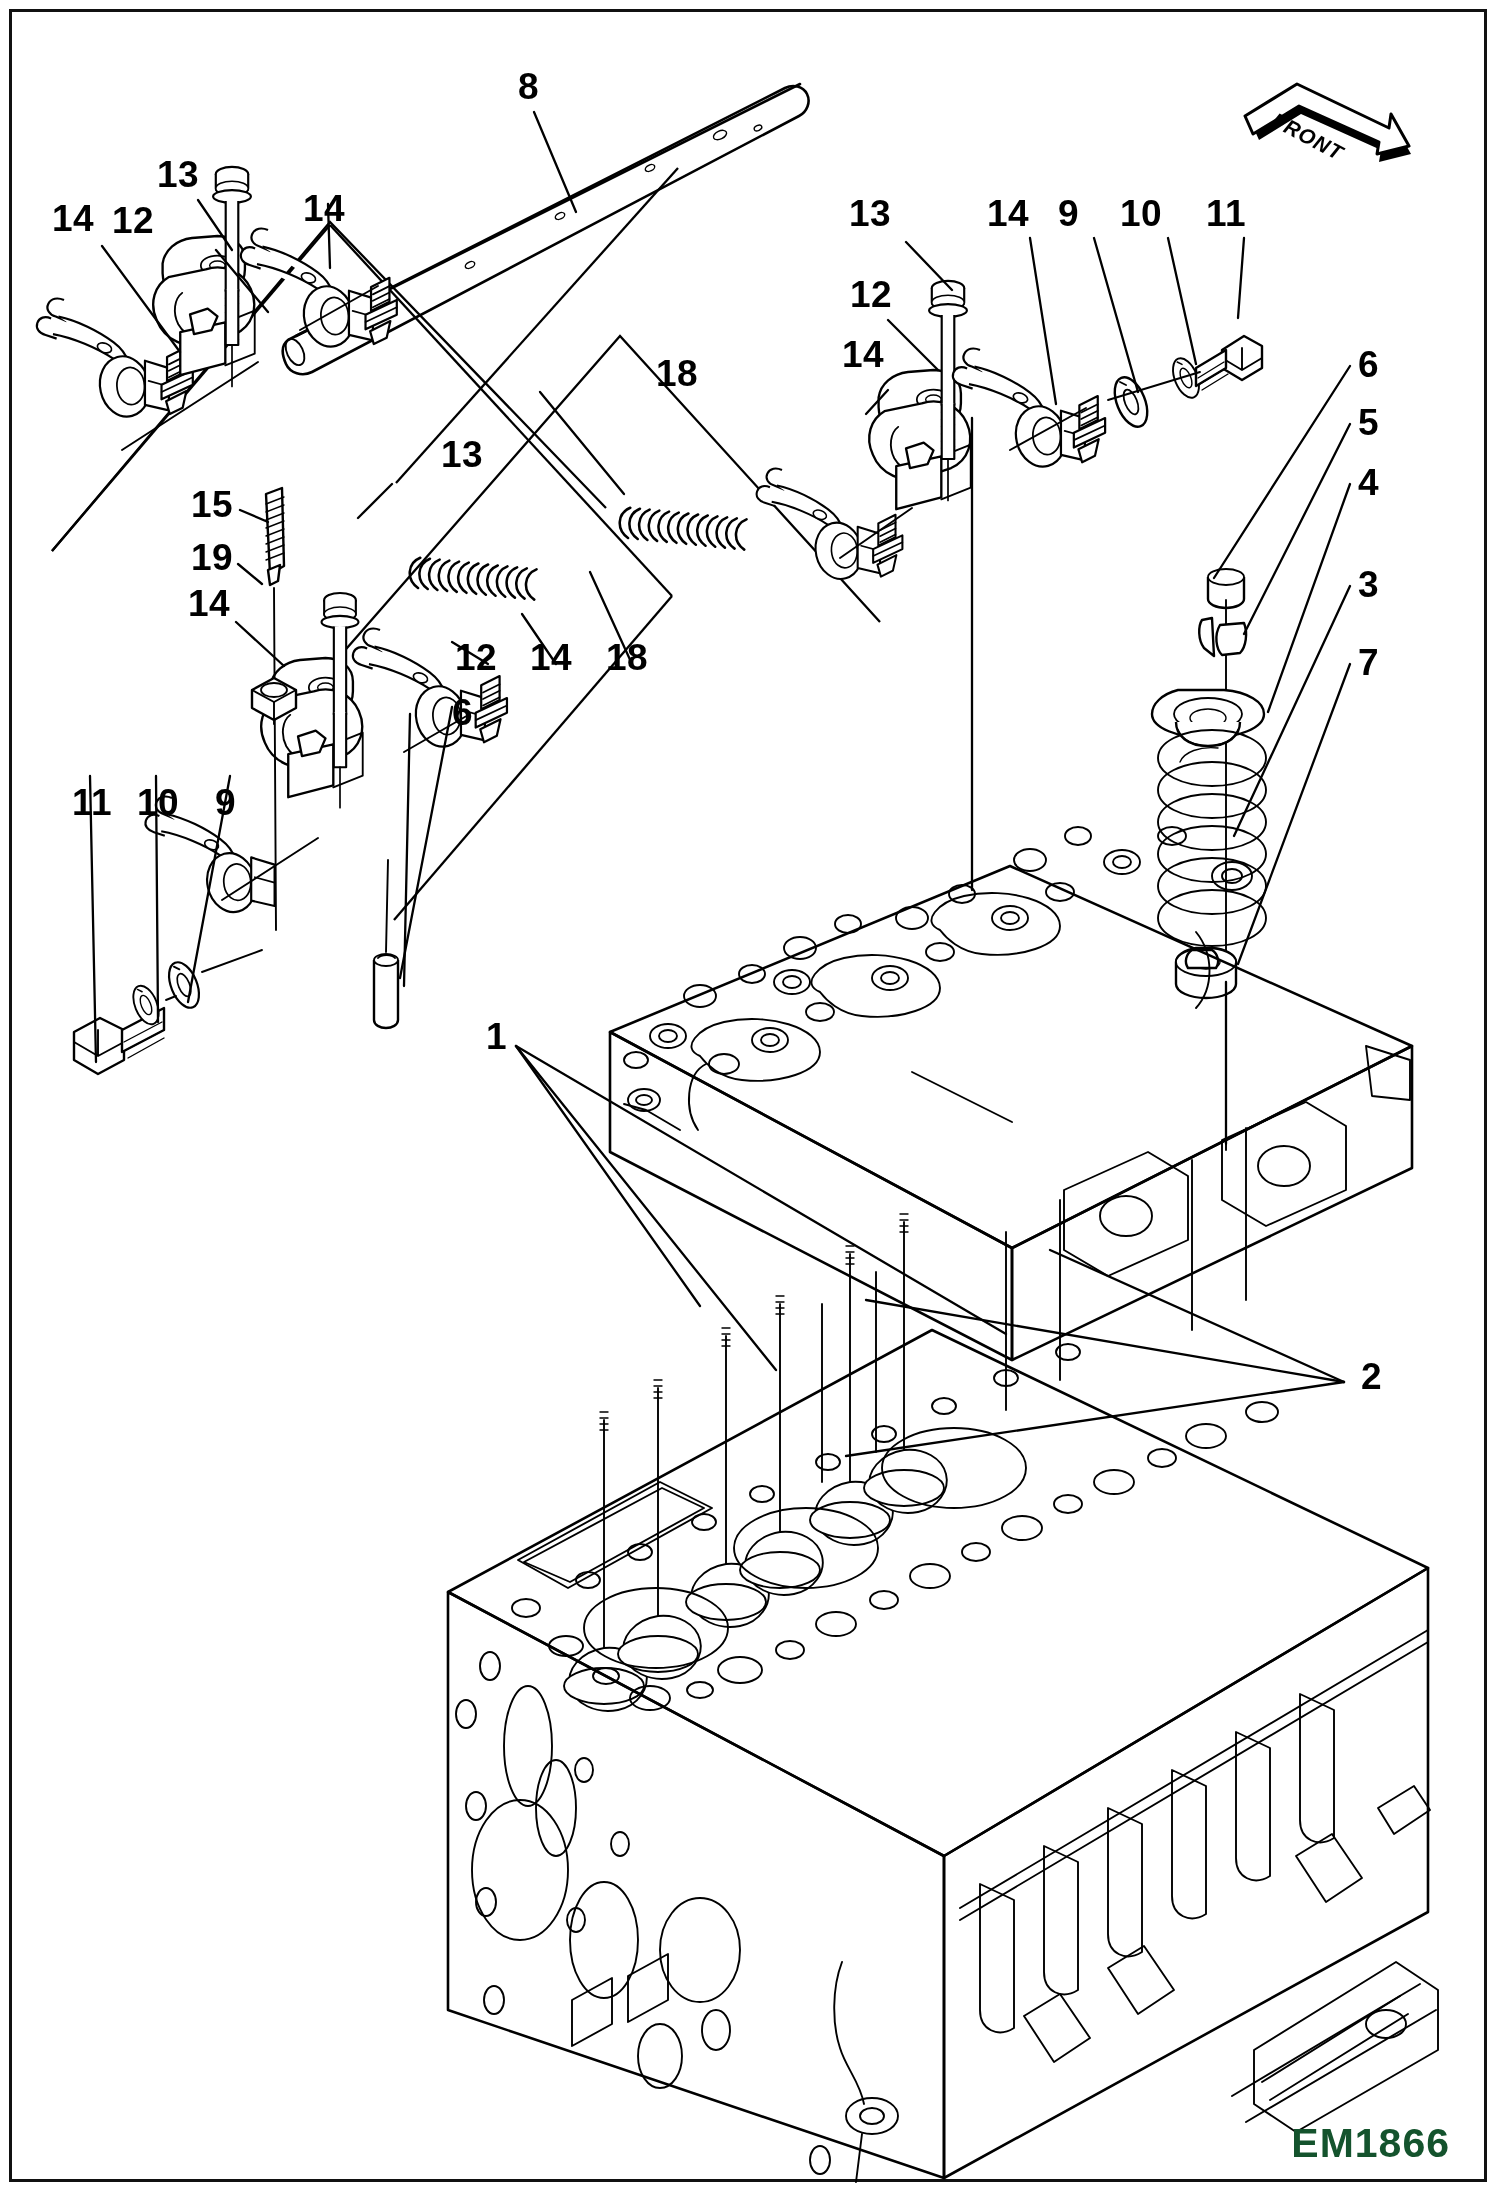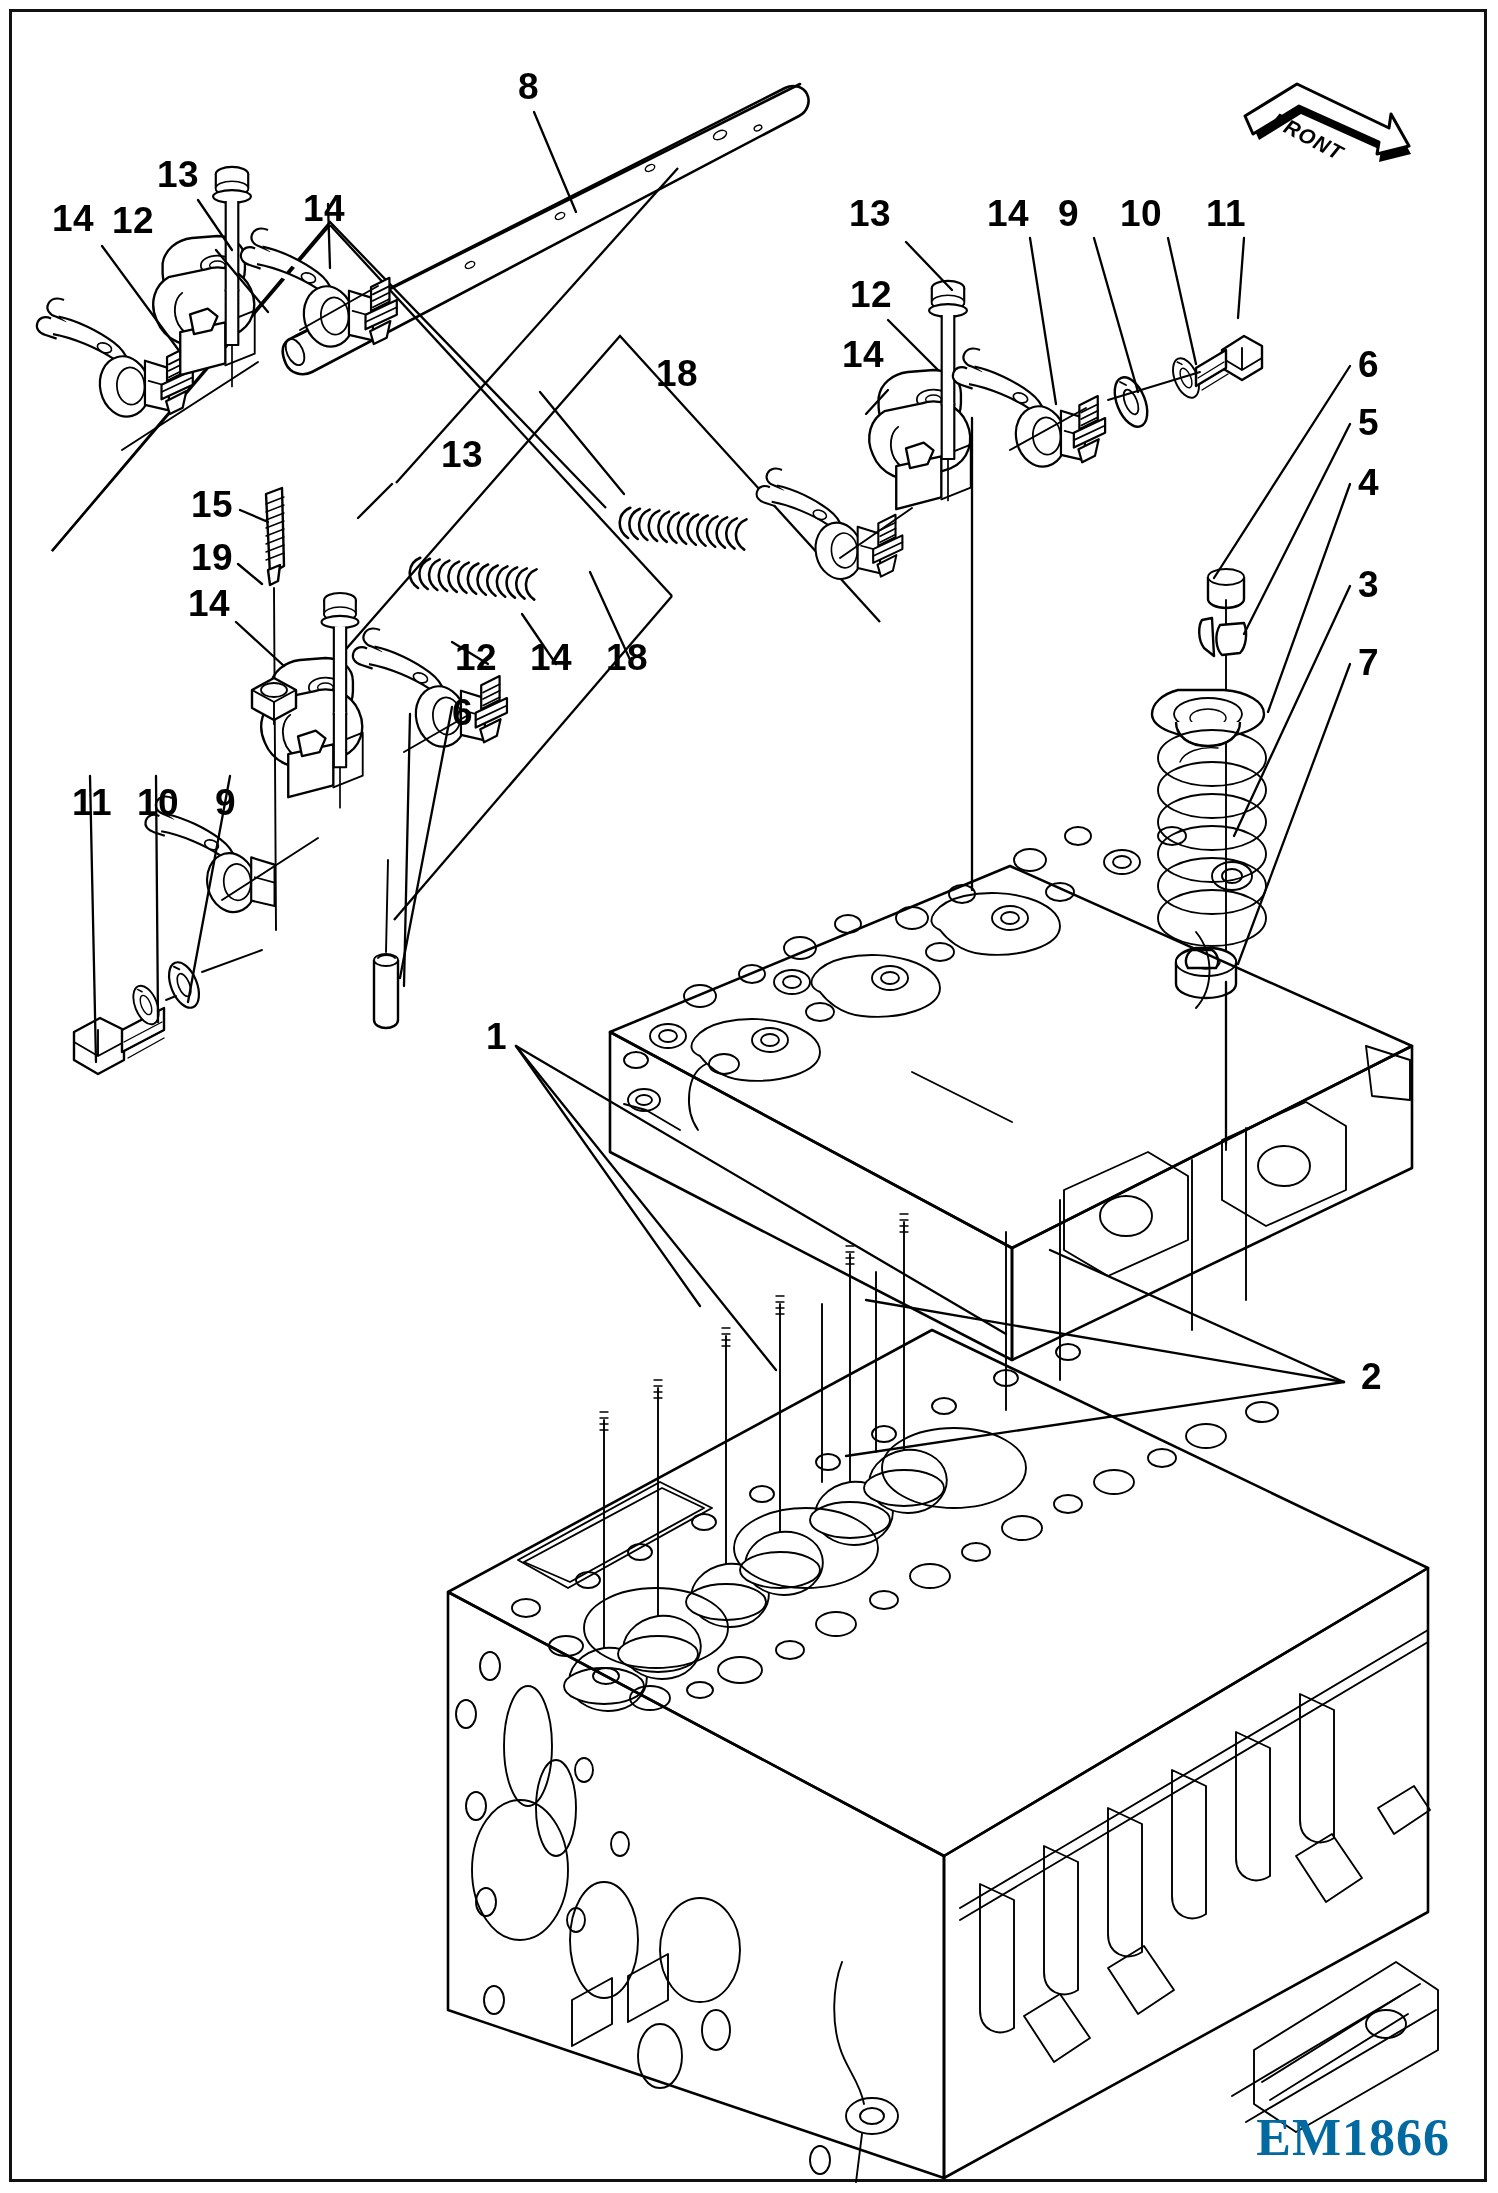--- a/index.html
+++ b/index.html
@@ -35,25 +35,25 @@
     line-height:1;
     letter-spacing:0.5px;
     white-space:nowrap;
     user-select:none;
   }
 
   
   #partcode{
     position:absolute;
     right:48px;bottom:26px;
-    font-family:Liberation Serif, serif;
-    font-size:52px;
+    font-family:Liberation Sans, sans-serif;
+    font-size:41px;
     font-weight:700;
     letter-spacing:1px;
-    color:#0369a1;
+    color:#14532d;
   }
   
   #frontarrow{
     position:absolute;
     left:1243px;top:78px;
     width:170px;height:100px;
   }
   #frontarrow svg{display:block;}
   .front-label{
     position:absolute;

